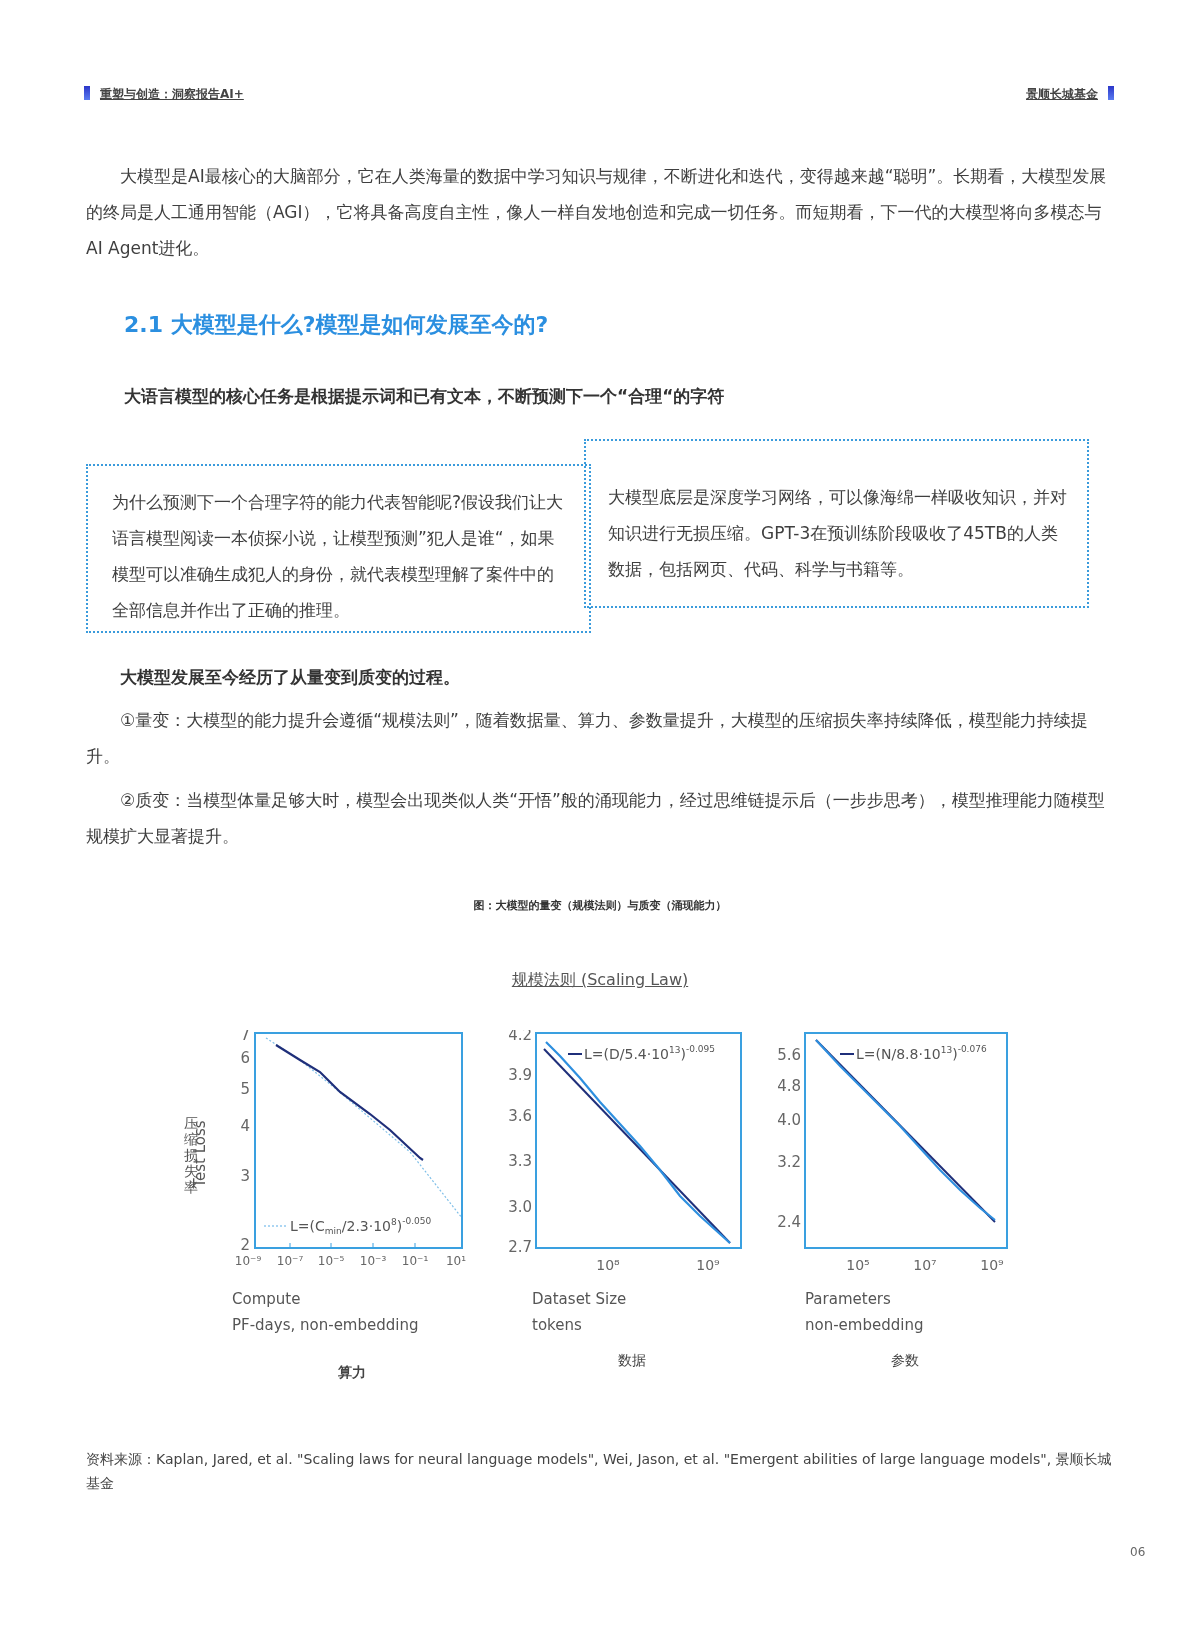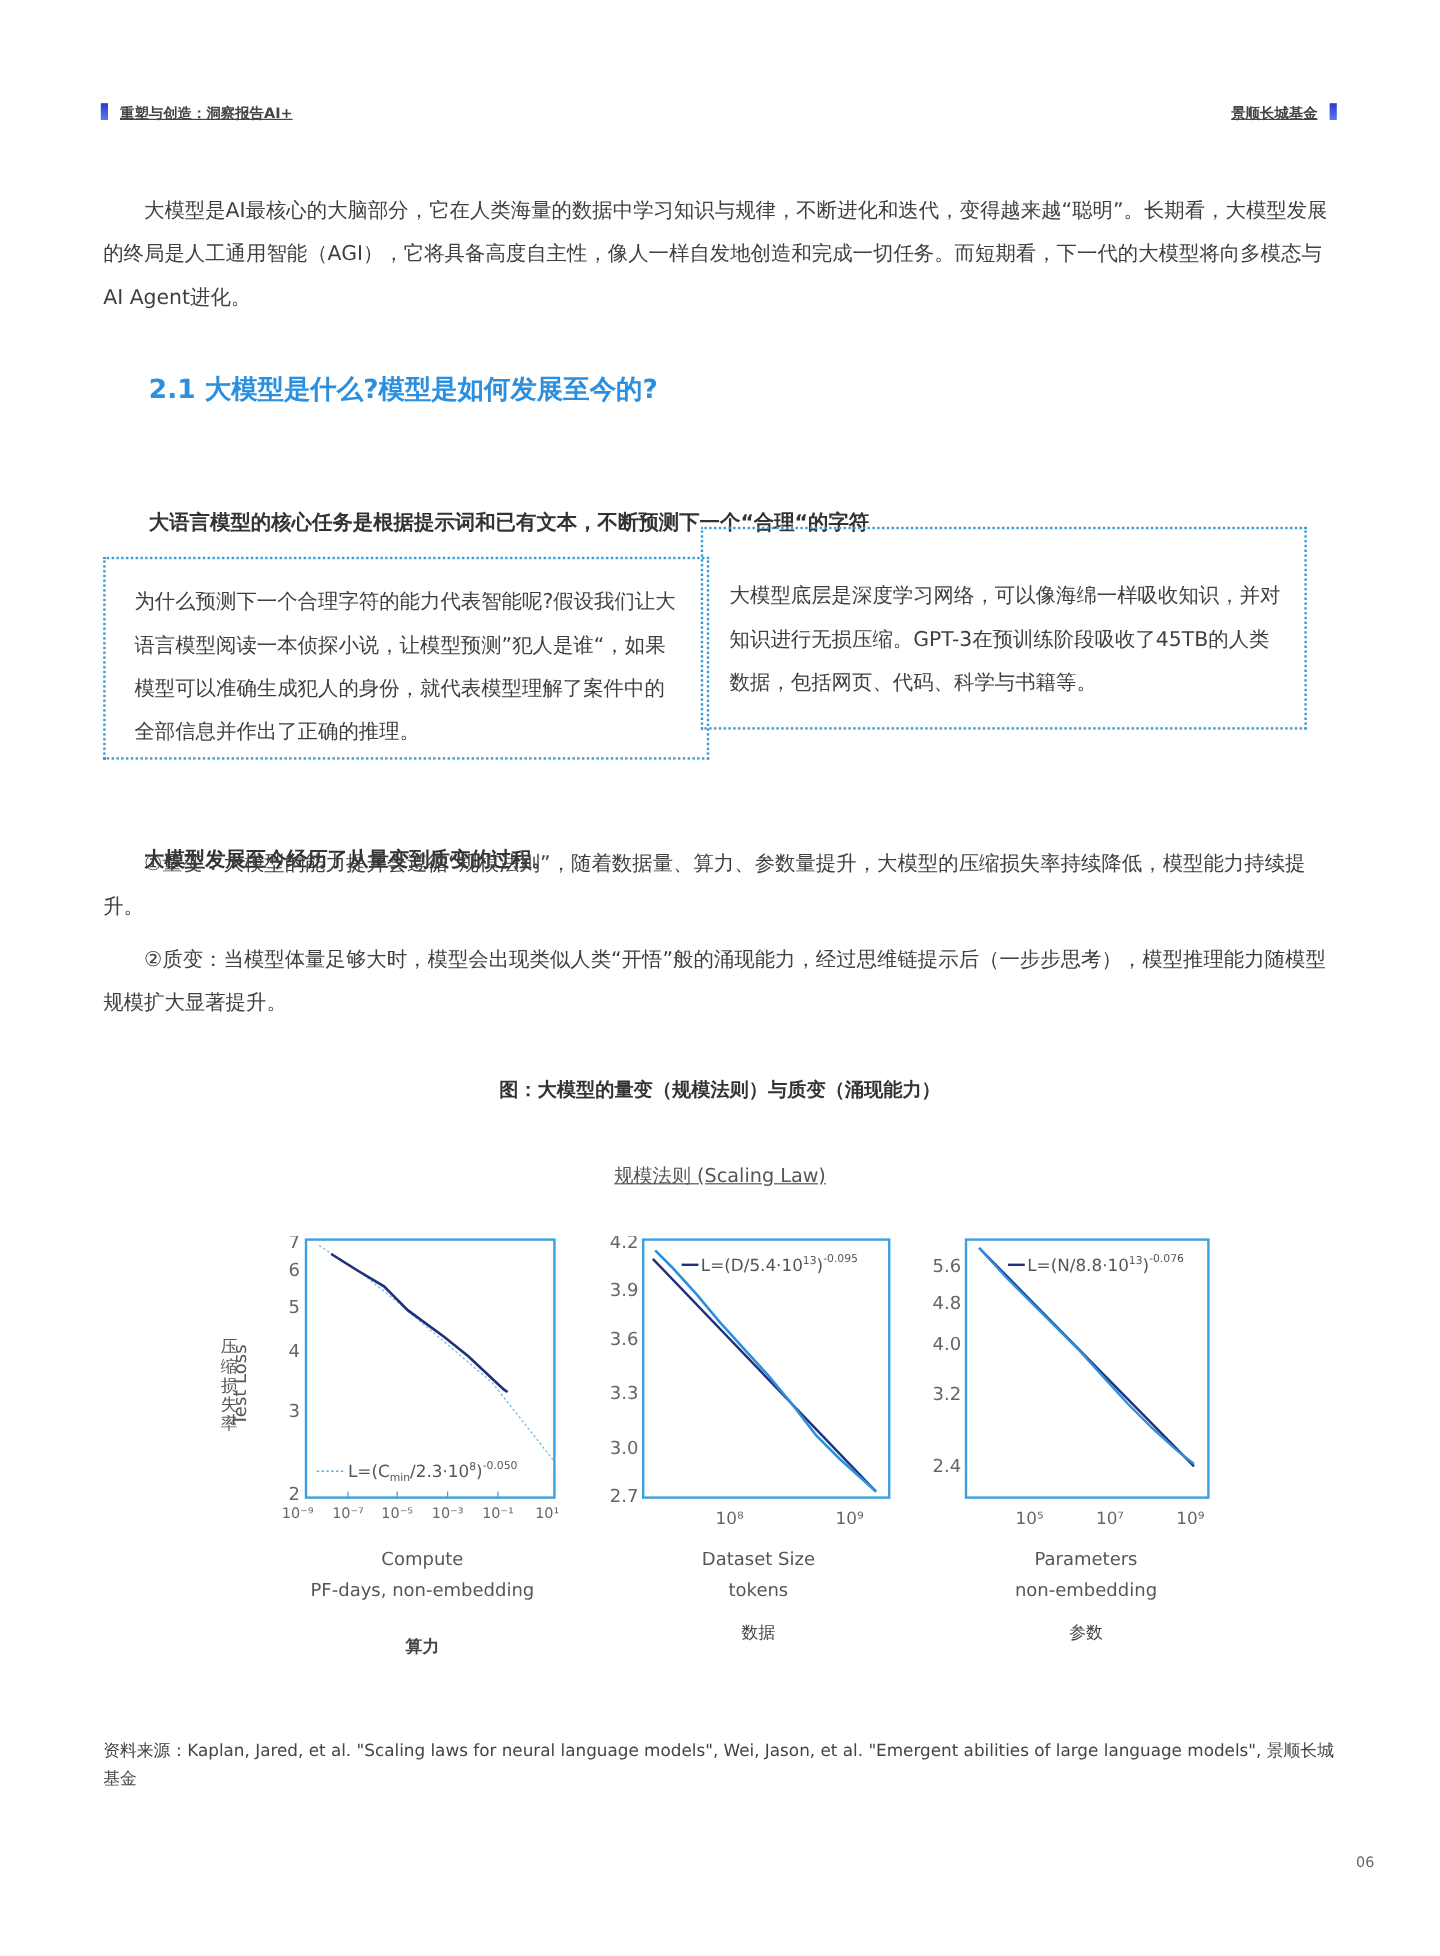--- a/index.html
+++ b/index.html
@@ -10,30 +10,30 @@
   .abs { position: absolute; }
   .hdr-left, .hdr-right { top: 86px; font-size: 12px; color: #444; font-weight: bold; display: flex; align-items: flex-start; text-decoration: underline; }
   .hdr-left { left: 84px; }
   .hdr-right { right: 86px; }
   .hdr-bar { width: 6px; height: 14px; background: linear-gradient(#2b36c9, #5a7cf0); display: inline-block; }
   .hdr-left .hdr-bar { margin-right: 10px; }
   .hdr-right .hdr-bar { margin-left: 10px; }
 
   .para { left: 86px; width: 1022px; font-size: 17px; line-height: 36px; color: #3f3f3f; }
   .indent { text-indent: 2em; }
-  .bold { font-weight: bold; color: #333; margin-top: 40px; }
+  .bold { font-weight: bold; color: #333; }
   .section-title { left: 124px; top: 310px; font-size: 22px; color: #2b8fe0; font-weight: bold; }
 
   .box { border: 2px dotted #3a9bdc; box-sizing: border-box; }
   .box-text { font-size: 17px; line-height: 36px; color: #3f3f3f; }
 
-  .fig-title { top: 898px; left: 0; width: 1200px; text-align: center; font-size: 16px; font-weight: bold; color: #333; }
+  .fig-title { top: 898px; left: 0; width: 1200px; text-align: center; font-size: 11px; font-weight: bold; color: #333; }
   .subfig-title { top: 970px; left: 0; width: 1200px; text-align: center; font-size: 16px; color: #555; text-decoration: underline; }
 
-  .panel-label { font-size: 15px; color: #555; text-align: center; line-height: 26px; }
+  .panel-label { font-size: 15px; color: #555; line-height: 26px; }
   .panel-cn { font-size: 14px; color: #444; text-align: center; }
   .source { left: 86px; top: 1447px; width: 1030px; font-size: 14px; line-height: 24px; color: #444; }
   .pageno { top: 1545px; left: 1130px; font-size: 12px; color: #666; }
   svg text { font-family: "DejaVu Sans", sans-serif; }
 </style>
 </head>
 <body>
 
 <div class="abs hdr-left">
   <span class="hdr-bar"></span>

